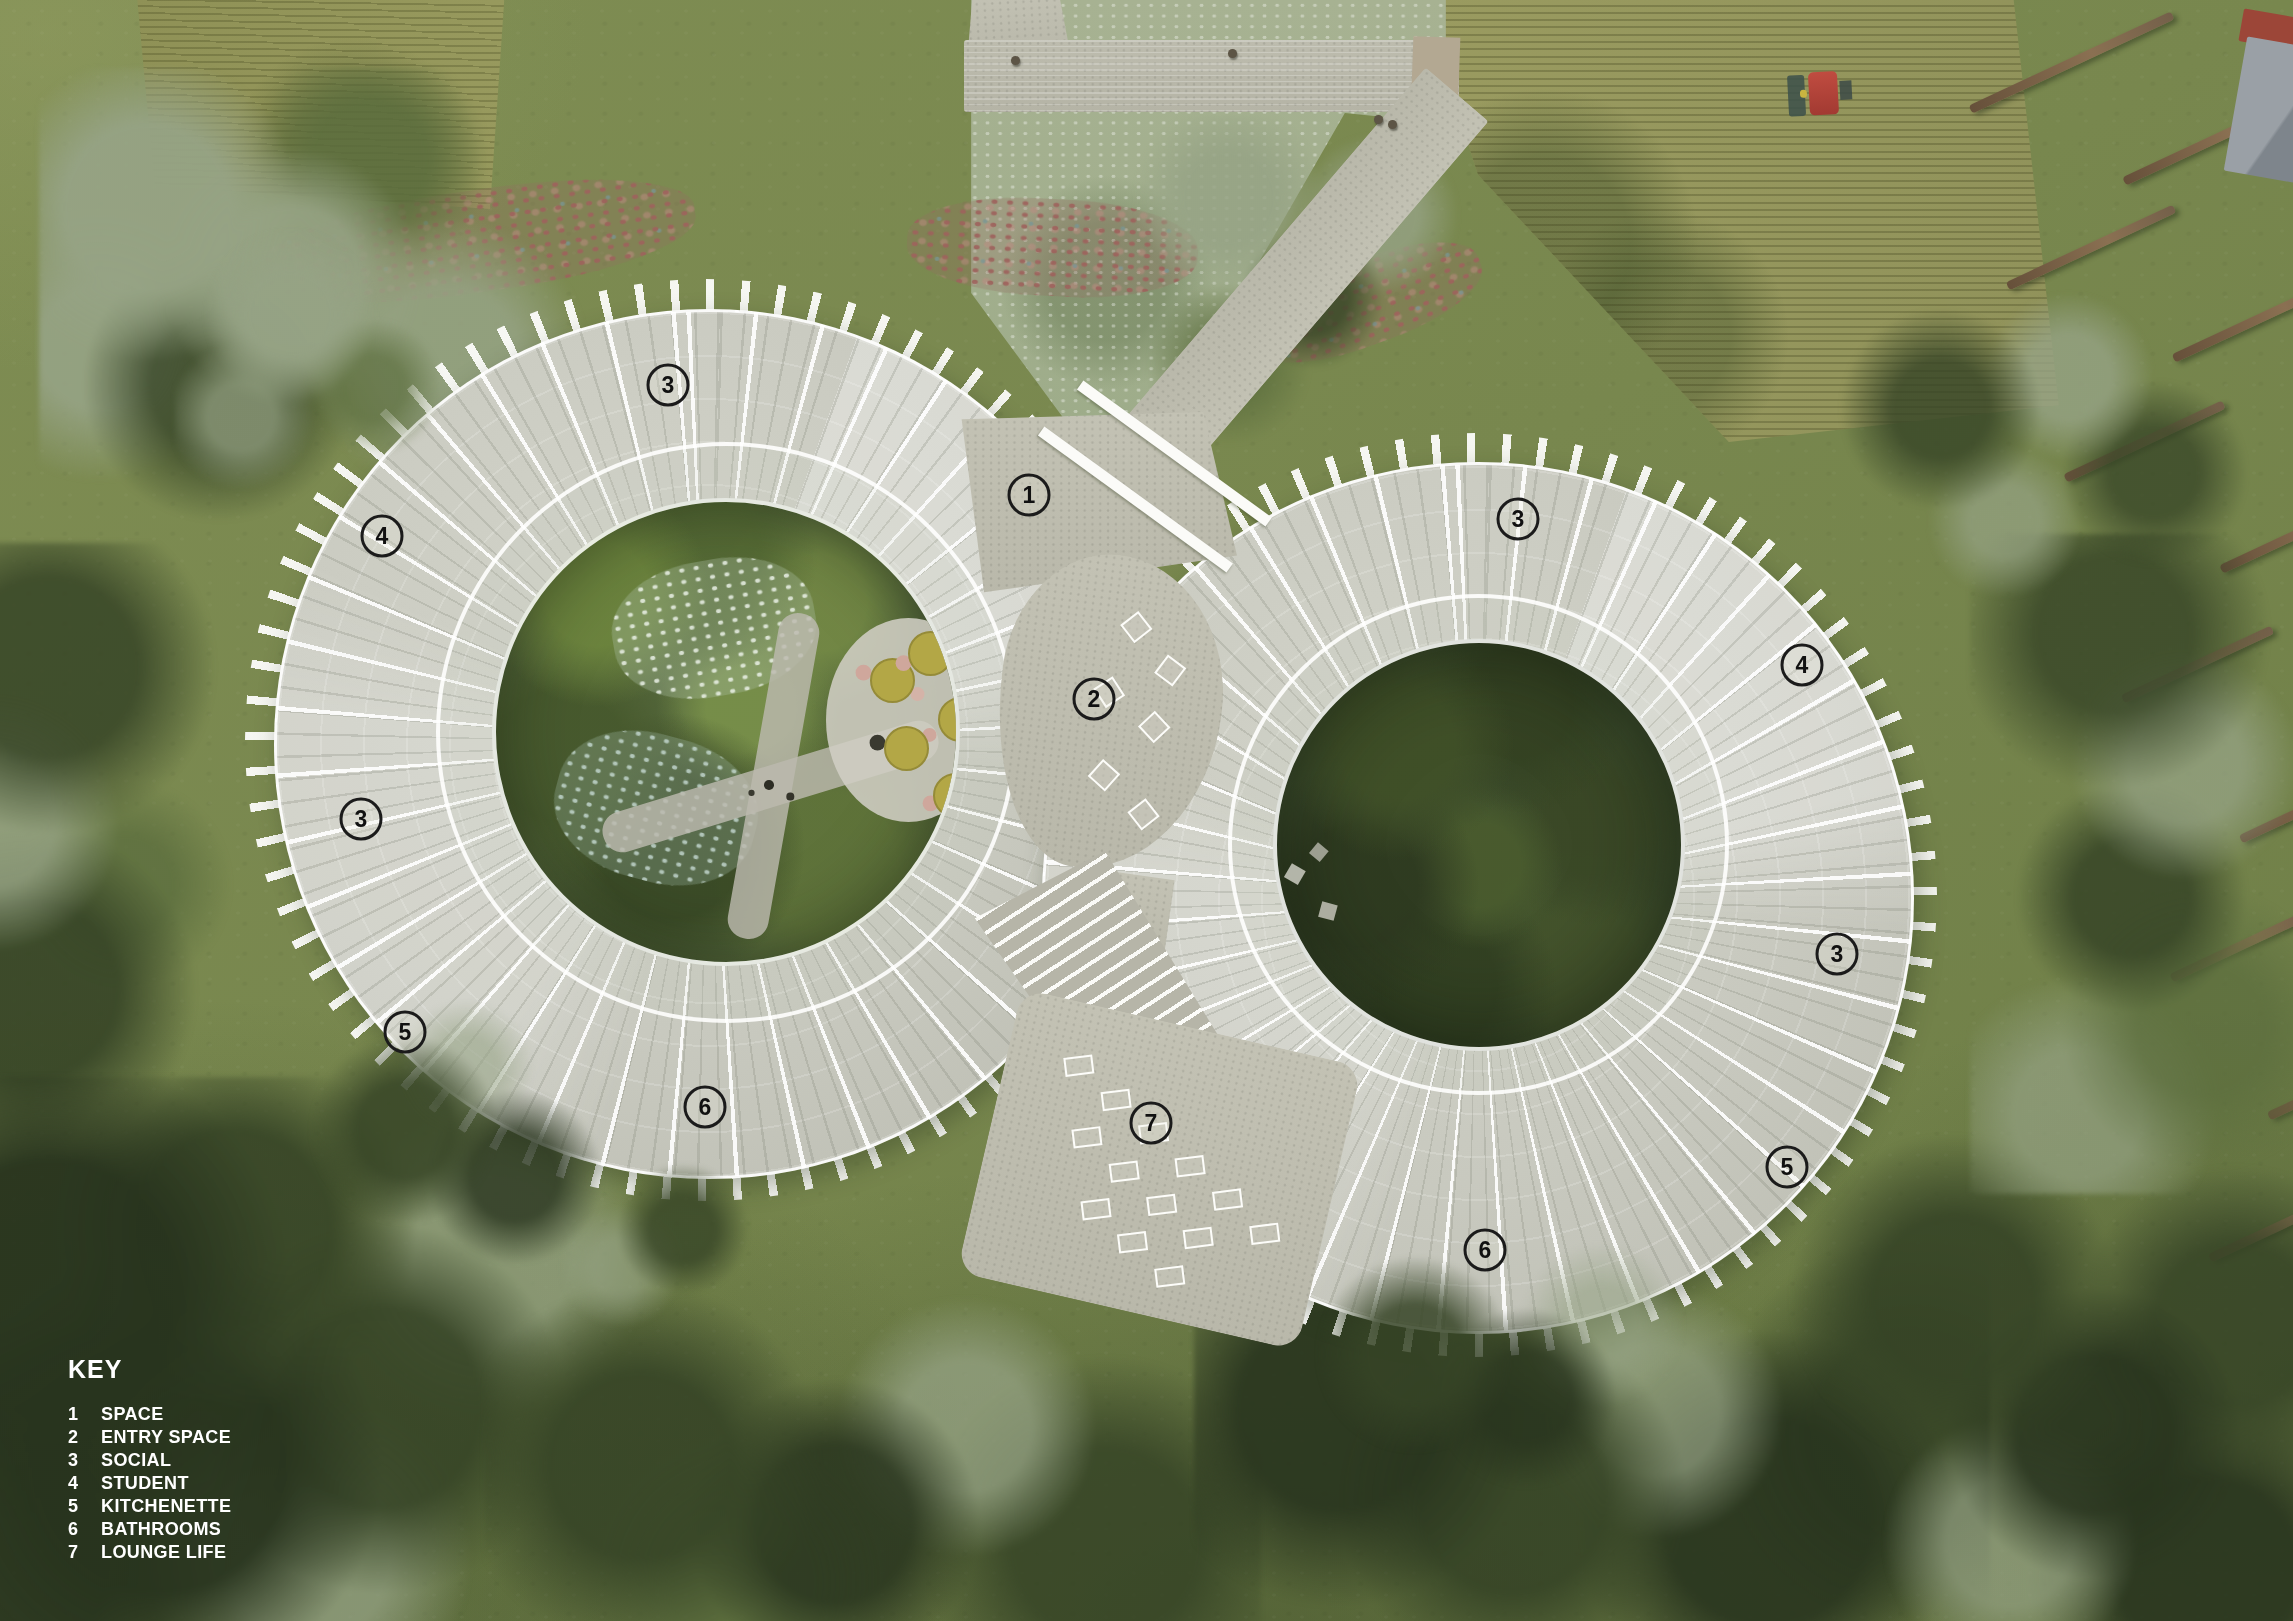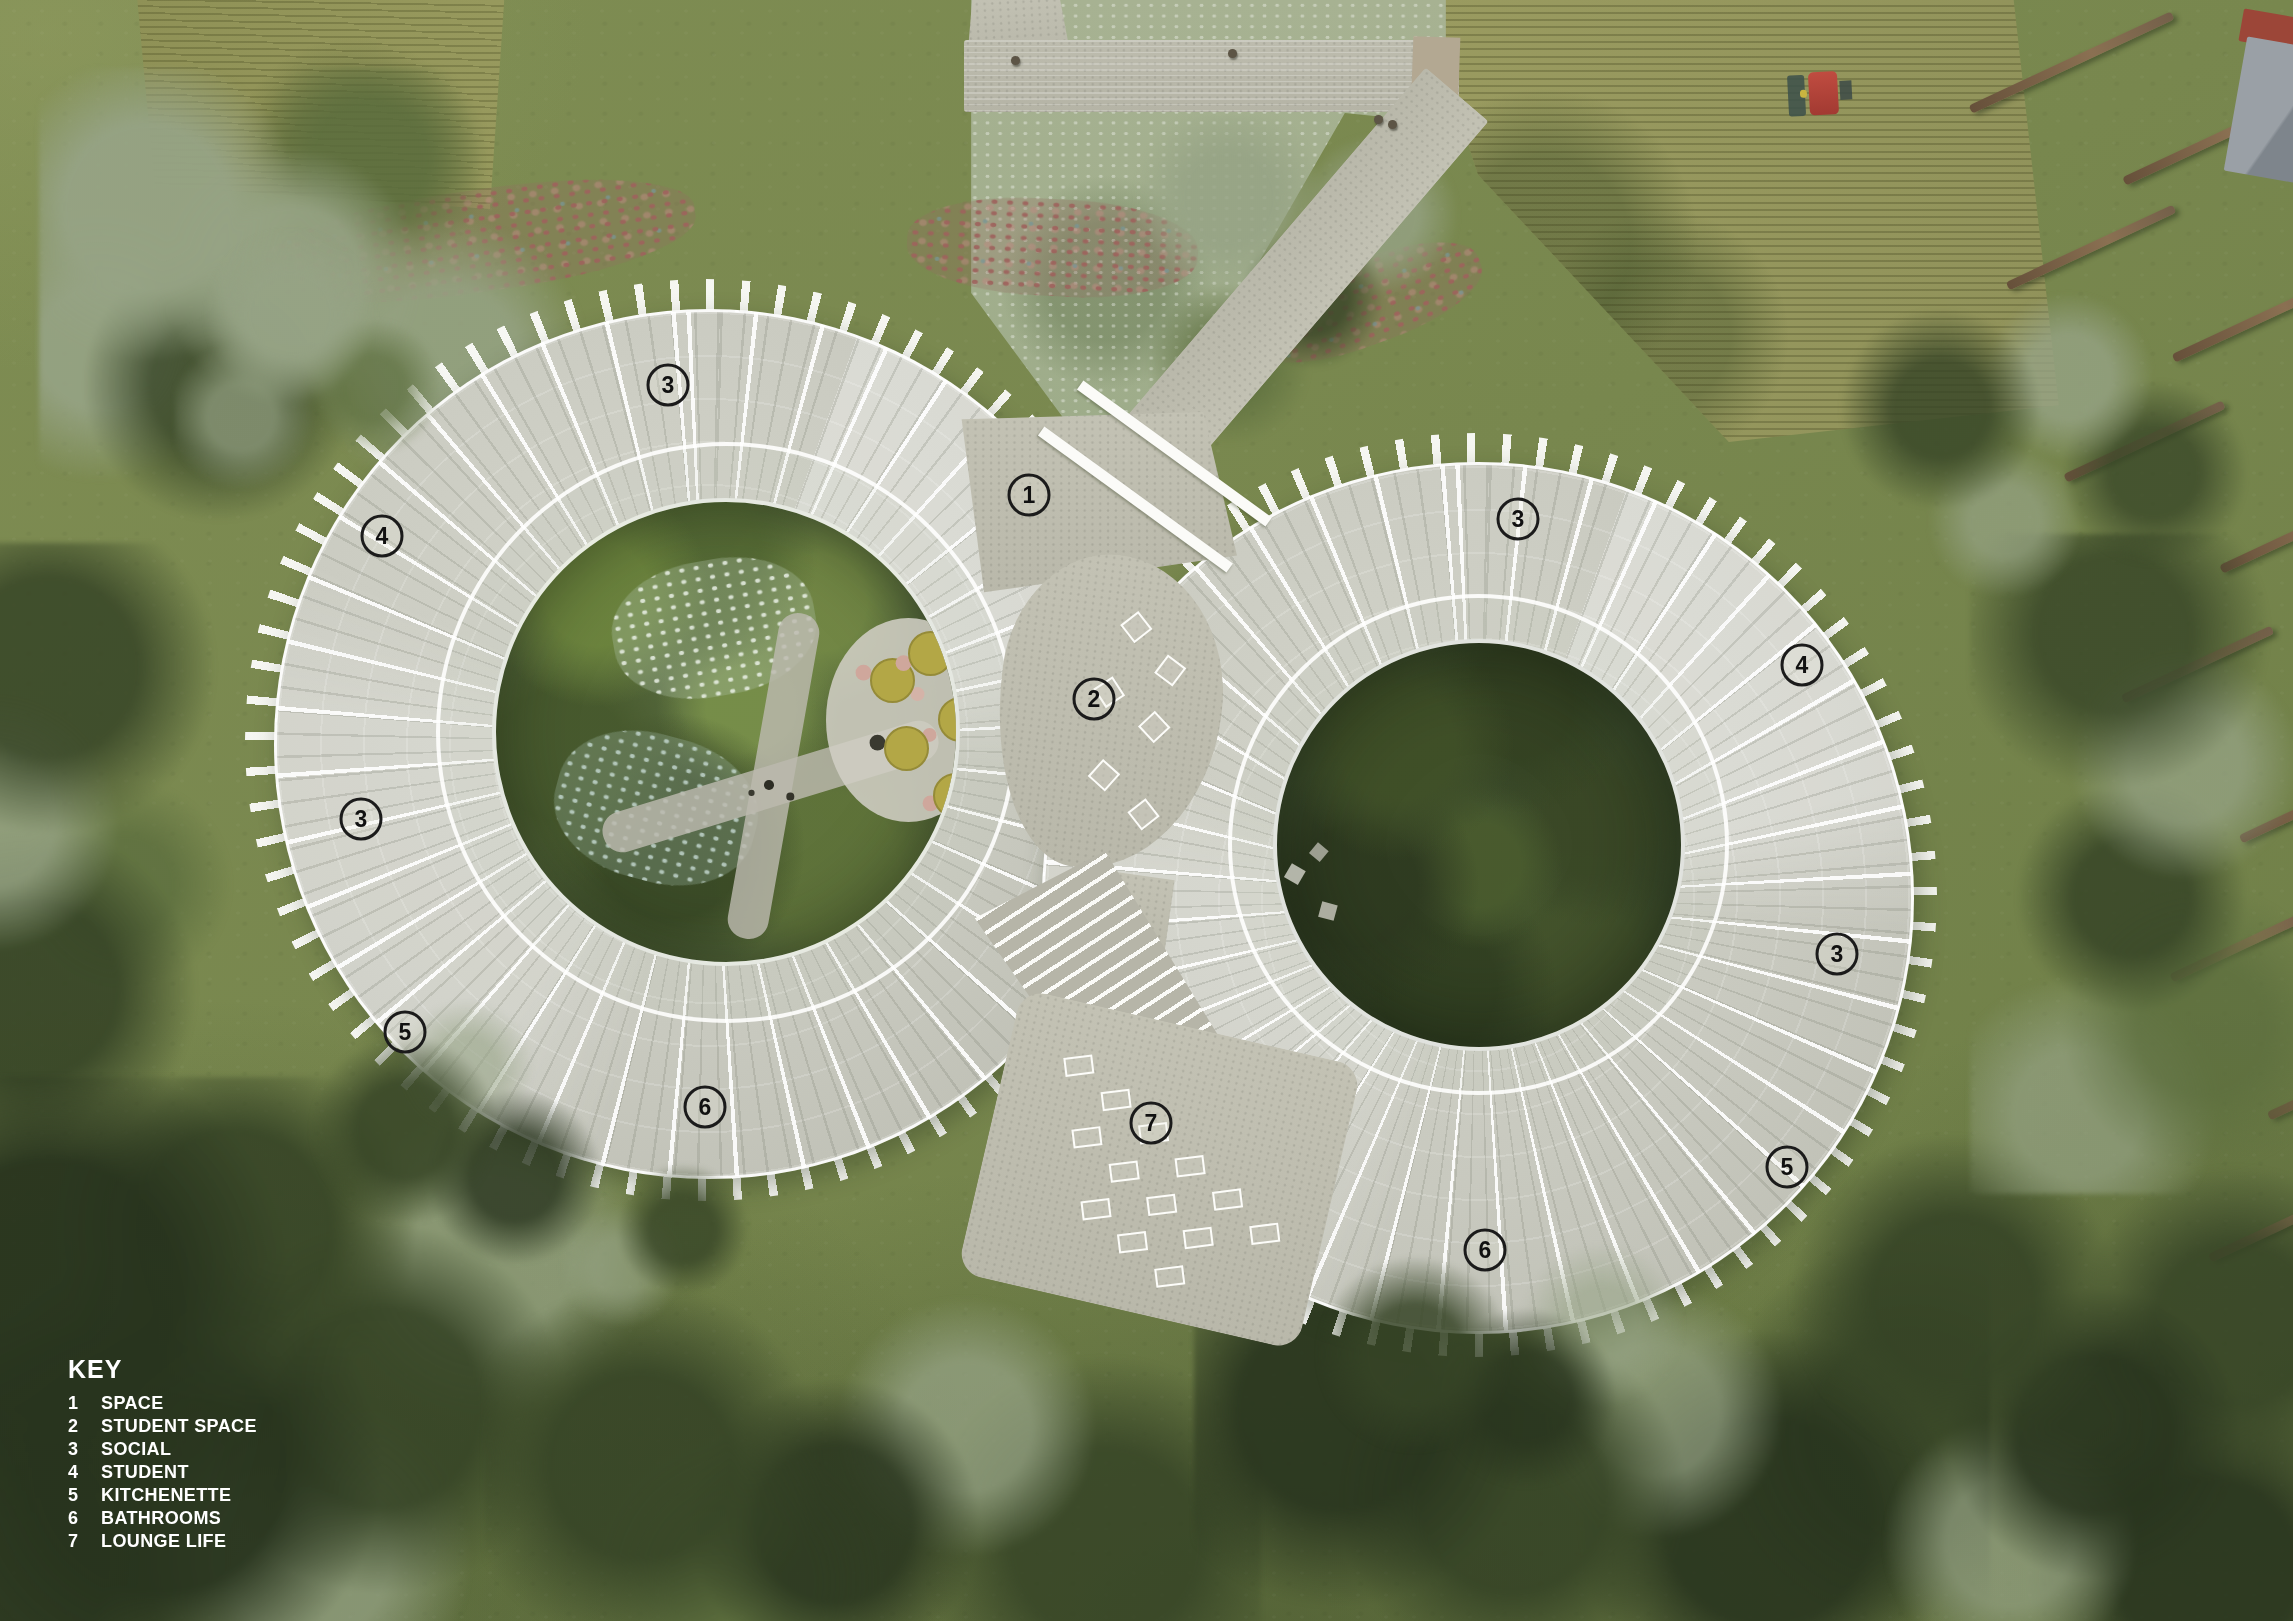--- a/index.html
+++ b/index.html
@@ -35,21 +35,21 @@
       repeating-radial-gradient(rgba(255,255,255,.16) 0 1.9px, rgba(0,0,0,0) 1.9px 43px),
       conic-gradient(from 20deg, rgba(255,255,255,.30) 0deg 55deg, rgba(0,0,0,0) 75deg 175deg, rgba(255,255,255,.18) 195deg 255deg, rgba(0,0,0,0) 275deg 360deg),
       radial-gradient(circle at 40% 35%, #d2d3c9 0%, #c8c9bf 55%, #babbb0 100%);}
   .corridor{z-index:6;border-radius:50%;border:4.9px solid rgba(255,255,255,.88);background:rgba(200,202,192,.12);}
   .court{z-index:6;border-radius:50%;overflow:hidden;border:4.9px solid rgba(255,255,255,.85);
     box-shadow:inset 0 0 68px rgba(18,26,12,.5);}
   .marker{position:absolute;z-index:8;width:37px;height:37px;transform:translate(-50%,-50%);
     border:3.4px solid #1b1b1b;border-radius:50%;background:rgba(235,235,225,.22);
     color:#111;font-weight:bold;font-size:23px;display:flex;align-items:center;justify-content:center;}
   .legend{position:absolute;z-index:9;left:68px;top:1355px;color:#fff;}
-  .legend .ttl{font-size:25px;font-weight:bold;letter-spacing:1px;margin-bottom:8px;}
+  .legend .ttl{font-size:25px;font-weight:bold;letter-spacing:1px;margin-bottom:19px;}
   .lg-row{display:flex;height:23px;align-items:center;font-size:18px;font-weight:bold;letter-spacing:0.4px;}
   .lg-num{width:33px;}
   .furn{position:absolute;width:19.4px;height:19.4px;border:2.9px solid #fdfdfa;background:rgba(205,204,194,.5);}
   .tf{position:absolute;width:25px;height:14.6px;border:2.4px solid #fdfdfa;background:rgba(210,209,199,.35);transform:rotate(-20deg);}
   .log{position:absolute;height:8.7px;border-radius:3.9px;z-index:1;transform:rotate(-25deg);
     background:linear-gradient(90deg,#66503a,#8a7052 60%,#74604a);
     box-shadow:2.9px 3.9px 4.9px rgba(35,45,25,.45);}
   .person{position:absolute;width:8.7px;height:8.7px;border-radius:50%;background:#5d5546;z-index:4;
     box-shadow:1px 1.9px 1.9px rgba(40,40,30,.5);}
   .pinkband{position:absolute;border-radius:45%;filter:blur(0.6px);z-index:2;
@@ -200,21 +200,21 @@
   <div class="marker" style="left:1485px;top:1250px;">6</div>
 
   <div class="legend">
     <div class="ttl">KEY</div>
     <div class="lg-row">
       <span class="lg-num">1</span>
       <span>SPACE</span>
     </div>
     <div class="lg-row">
       <span class="lg-num">2</span>
-      <span>STUDENT SPACE</span>
+      <span>ENTRY SPACE</span>
     </div>
     <div class="lg-row">
       <span class="lg-num">3</span>
       <span>SOCIAL</span>
     </div>
     <div class="lg-row">
       <span class="lg-num">4</span>
       <span>STUDENT</span>
     </div>
     <div class="lg-row">

